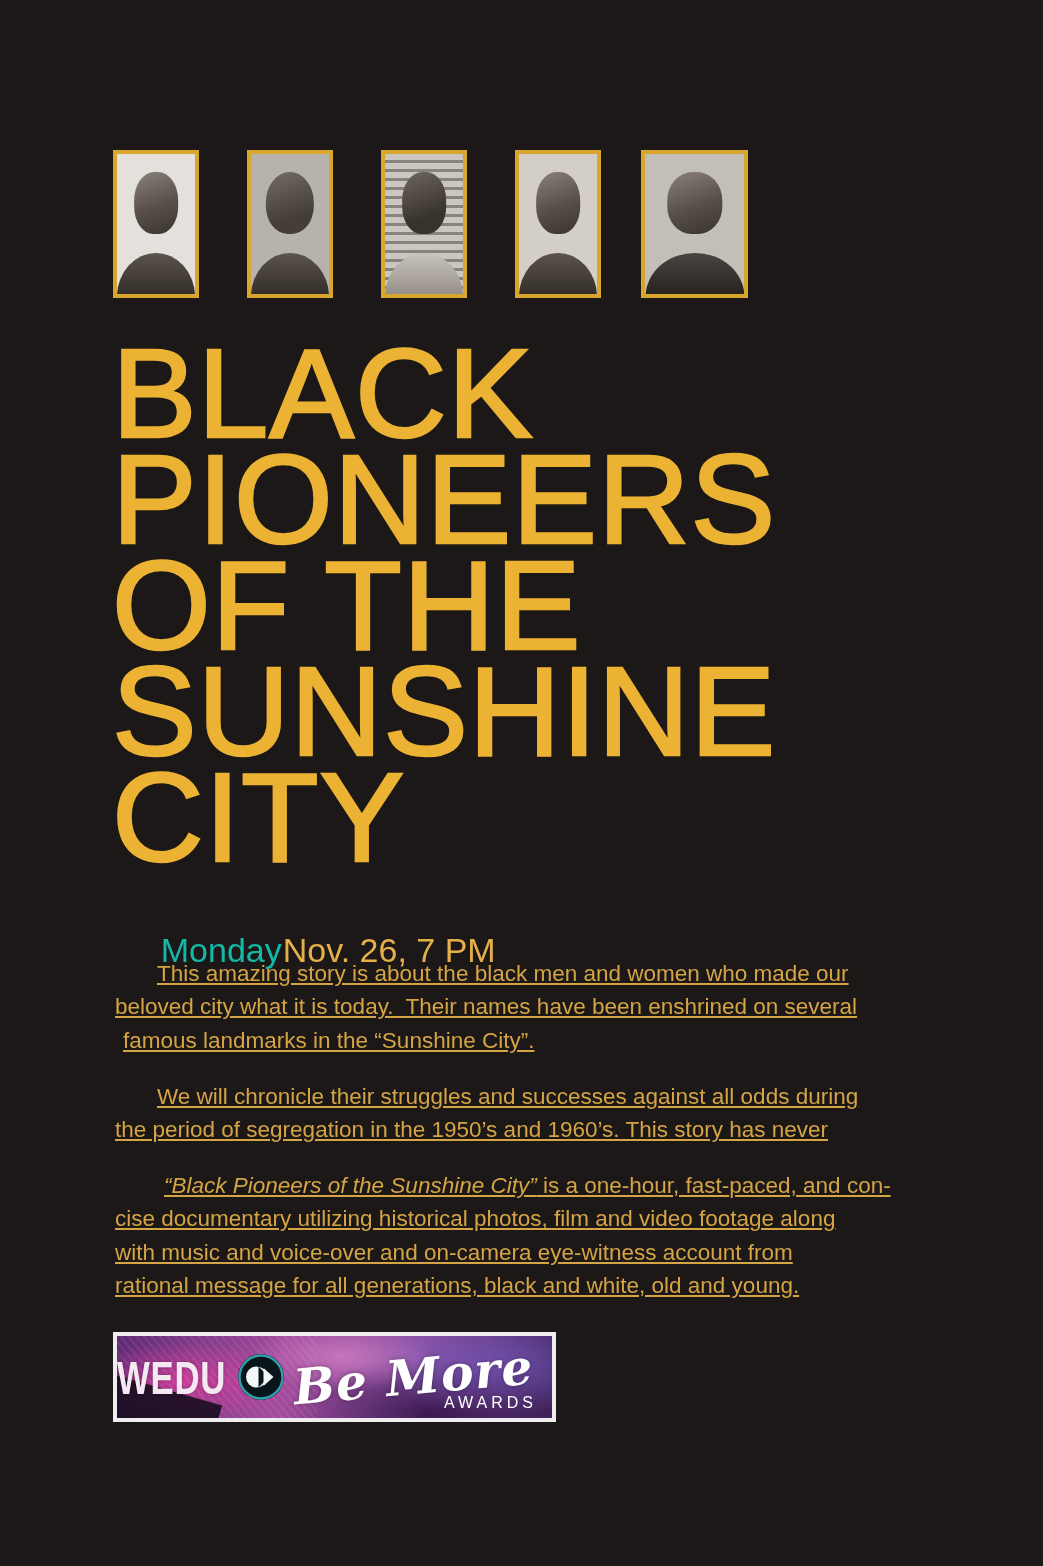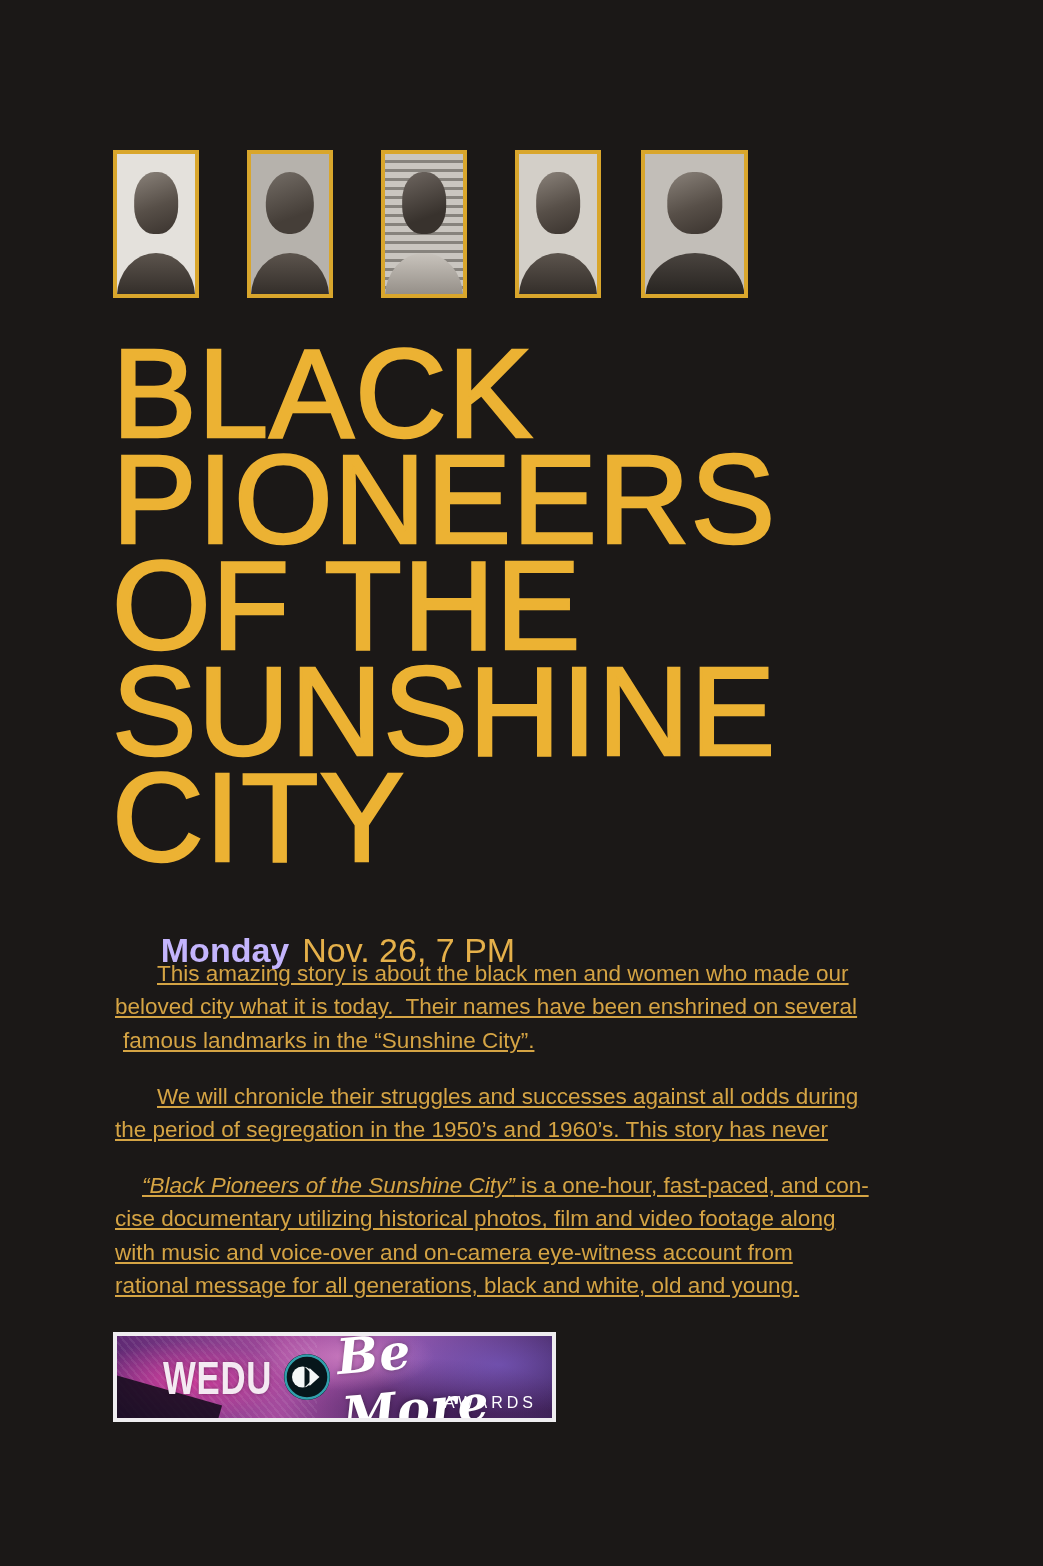--- a/index.html
+++ b/index.html
@@ -53,51 +53,51 @@
     font-weight:normal;letter-spacing:1px;
     -webkit-text-stroke:2.5px #ecb233;
   }
   .title-line{white-space:pre;}
 
   
   .date{
     position:absolute;left:123px;top:884px;
     font-size:34px;line-height:44px;color:#e5b04a;white-space:pre;
   }
-  .date .day{font-weight:bold;color:#c4b5fd;margin-right:13px;}
+  .date .day{font-weight:normal;color:#14b8a6;margin-right:1px;}
 
   
   .body-text{
     position:absolute;left:115px;top:957px;width:830px;
     font-size:22.5px;line-height:33.4px;
     color:#d5a444;
   }
   .para{margin:0;}
   .line{white-space:pre;text-decoration:underline;}
   .ind-lg{text-indent:42px;}
   .ind-md{text-indent:27px;}
   .ind-sm{text-indent:8px;}
-  .it{font-style:italic;}
+  .it{font-style:italic;margin-left:22px;}
 
   
   .logo{
     position:absolute;left:113px;top:1332px;
     width:435px;height:82px;
     border:4px solid #efedf0;
     background:#6b2f7d;
   }
   .logo-art{
     position:absolute;inset:0;overflow:hidden;
     background:
       radial-gradient(ellipse 34% 70% at 16% 55%, rgba(216,62,158,.9), rgba(216,62,158,0) 70%),
       radial-gradient(ellipse 30% 60% at 52% 25%, rgba(232,150,210,.55), rgba(232,150,210,0) 70%),
       radial-gradient(ellipse 40% 80% at 88% 35%, rgba(122,95,205,.6), rgba(122,95,205,0) 75%),
       radial-gradient(ellipse 45% 90% at 72% 95%, rgba(46,16,66,.85), rgba(46,16,66,0) 75%),
       linear-gradient(100deg,#5f2a74 0%,#a44b9d 38%,#8a52a4 68%,#41255c 100%);
-    display:flex;align-items:center;padding-left:46px;box-sizing:border-box;
+    display:flex;align-items:center;box-sizing:border-box;
   }
   .logo-art::before{
     content:"";position:absolute;left:0;top:0;bottom:0;width:46%;
     background:repeating-linear-gradient(50deg, rgba(255,255,255,.07) 0 2px, transparent 2px 6px);
     pointer-events:none;
   }
   .logo-art::after{
     content:"";position:absolute;left:-34px;bottom:-52px;width:130px;height:84px;
     background:#140b1c;transform:rotate(16deg);opacity:.88;
   }

